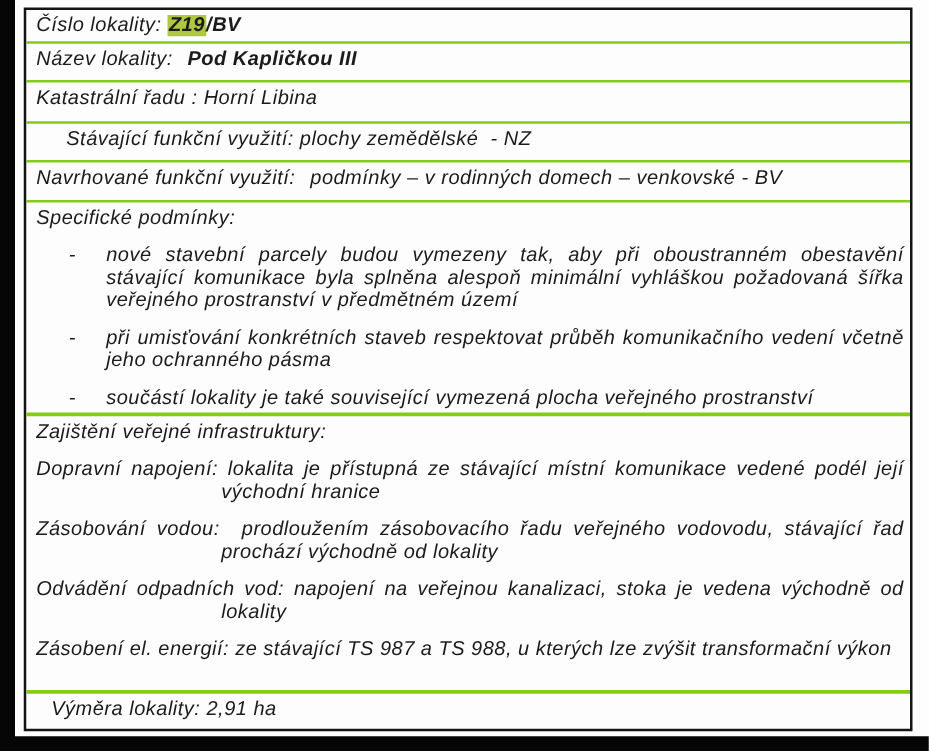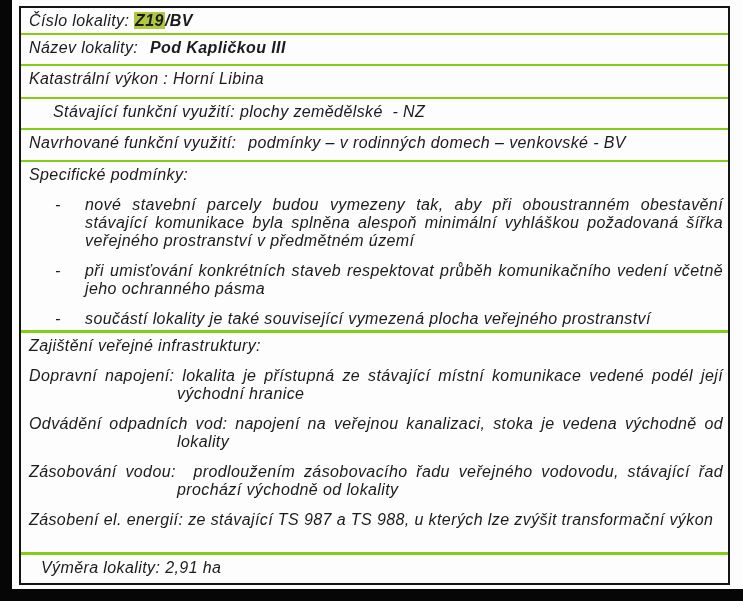--- a/index.html
+++ b/index.html
@@ -92,21 +92,21 @@
     <span class="lbl">Číslo lokality:</span>
     <span class="val"><span class="hl">Z19</span><span class="bold">/BV</span></span>
   </div>
 
   <div class="row r2">
     <span class="lbl">Název lokality:</span>
     <span class="val bold gap2">Pod Kapličkou III</span>
   </div>
 
   <div class="row r3">
-    <span class="lbl">Katastrální výkon :</span>
+    <span class="lbl">Katastrální řadu :</span>
     <span class="val">Horní Libina</span>
   </div>
 
   <div class="row r4">
     <span class="lbl">Stávající funkční využití:</span>
     <span class="val">plochy zemědělské  - NZ</span>
   </div>
 
   <div class="row r5">
     <span class="lbl">Navrhované funkční využití:</span>
@@ -129,26 +129,26 @@
     </div>
   </div>
 
   <div class="row r7 thick">
     <div class="section-title">Zajištění veřejné infrastruktury:</div>
     <div class="infra-par">
       <span class="lbl">Dopravní napojení:</span>
       <span class="val">lokalita je přístupná ze stávající místní komunikace vedené podél její východní hranice</span>
     </div>
     <div class="infra-par">
+      <span class="lbl">Zásobování vodou:</span>
+      <span class="val"> prodloužením zásobovacího řadu veřejného vodovodu, stávající řad prochází východně od lokality</span>
+    </div>
+    <div class="infra-par">
       <span class="lbl">Odvádění odpadních vod:</span>
       <span class="val">napojení na veřejnou kanalizaci, stoka je vedena východně od lokality</span>
-    </div>
-    <div class="infra-par">
-      <span class="lbl">Zásobování vodou:</span>
-      <span class="val"> prodloužením zásobovacího řadu veřejného vodovodu, stávající řad prochází východně od lokality</span>
     </div>
     <div class="infra-par">
       <span class="lbl">Zásobení el. energií:</span>
       <span class="val">ze stávající TS 987 a TS 988, u kterých lze zvýšit transformační výkon</span>
     </div>
   </div>
 
   <div class="row last">
     <span class="lbl">Výměra lokality:</span>
     <span class="val">2,91 ha</span>

